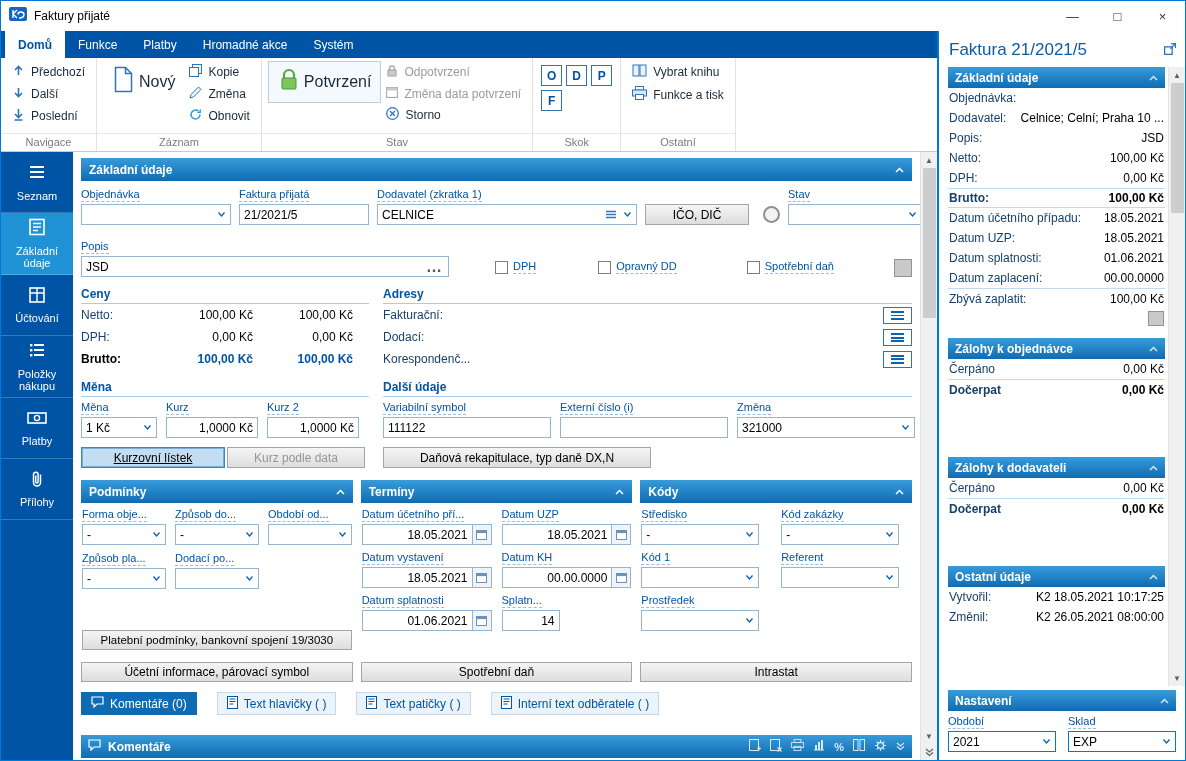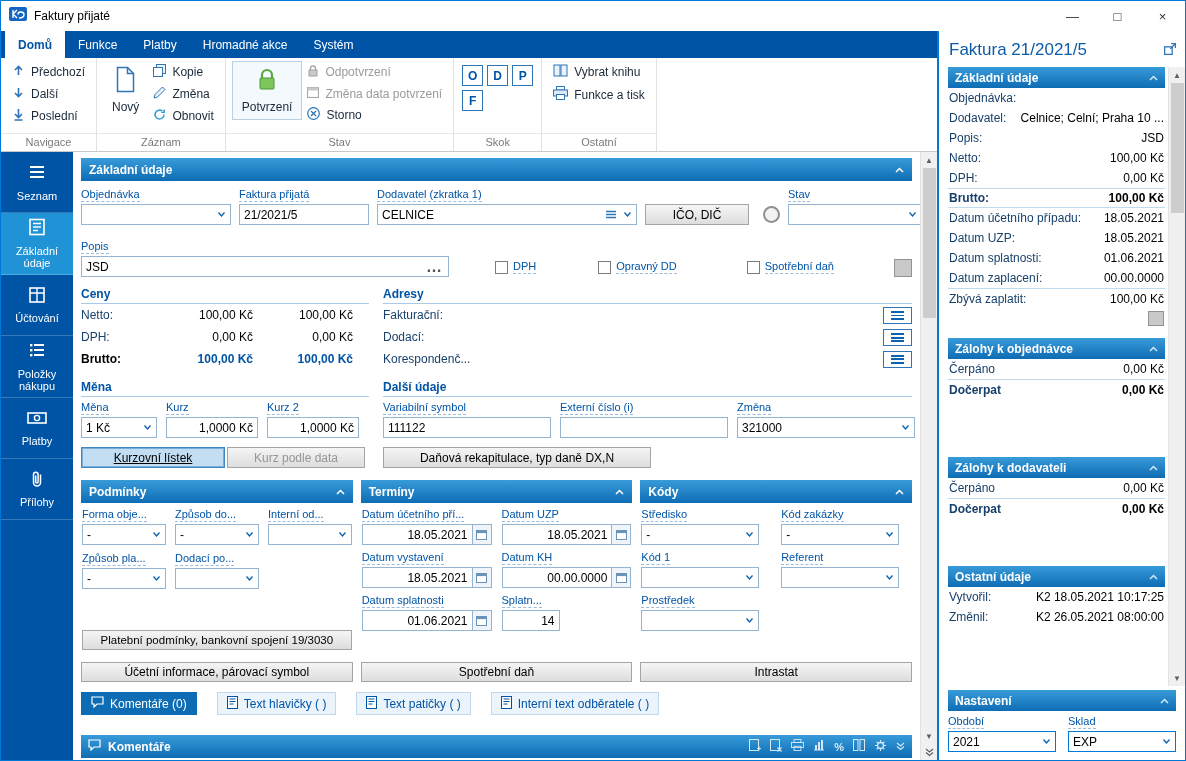--- a/index.html
+++ b/index.html
@@ -18,21 +18,21 @@
   .rtab{display:flex;align-items:center;padding:0 13px;color:#fff;font-size:12px;}
   .rtab.active{background:#fff;color:var(--blue);font-weight:bold;}
   .ribbon-body{height:94px;background:#fff;border-bottom:1px solid #c9c9c9;display:flex;flex:0 0 auto;}
   .rgroup{display:flex;flex-direction:column;border-right:1px solid #e2e2e2;}
   .rg-content{flex:1;display:flex;align-items:flex-start;padding:3px 6px 0;}
   .rg-content.col{flex-direction:column;align-items:stretch;}
   .rg-label{font-size:11px;color:#7a7a7a;text-align:center;border-top:1px solid #e8e8e8;padding:2px 6px 3px;}
   .rcolumn{display:flex;flex-direction:column;}
   .ritem{display:flex;align-items:center;gap:6px;padding:3px 5px;font-size:12px;color:#1b2a3a;white-space:nowrap;}
   .ritem.disabled{color:#9b9b9b;}
-  .rbig{display:flex;flex-direction:column;align-items:center;justify-content:center;gap:4px;padding:5px 9px;font-size:12px;color:#1b2a3a;white-space:nowrap;}
+  .rbig{display:flex;flex-direction:row;align-items:center;justify-content:center;gap:4px;padding:5px 9px;font-size:16px;color:#1b2a3a;white-space:nowrap;}
   .rbig.boxed{border:1px solid #b9cfe2;background:#f4f9fd;}
   .skok-grid{display:grid;grid-template-columns:repeat(3,21px);grid-auto-rows:21px;gap:4px;padding:4px 2px;}
   .skok-btn{border:1px solid #2e75b6;background:#fff;color:var(--blue);font-weight:bold;font-size:12px;display:flex;align-items:center;justify-content:center;}
   
   .workarea{flex:1;display:flex;min-height:0;}
   .nav-sidebar{width:72px;background:var(--blue);flex:0 0 auto;display:flex;flex-direction:column;}
   .nav-item{min-height:61px;display:flex;flex-direction:column;align-items:center;justify-content:center;gap:5px;color:#fff;font-size:11px;text-align:center;padding:4px 2px;border-bottom:1px solid rgba(255,255,255,.22);line-height:1.15;}
   .nav-item.active{background:#1f93d6;}
   .content{flex:1;min-width:0;display:flex;flex-direction:column;padding:6px 8px 2px;background:#fff;}
   .sb{width:17px;flex:0 0 auto;background:#f0f0f0;display:flex;flex-direction:column;align-items:center;border-left:1px solid #e2e2e2;}
@@ -538,21 +538,21 @@
                     <div class="field">
                         <span class="val">-</span>
                         <span class="combo-btn">
                           <svg width="7" height="5" viewBox="0 0 7 5">
                             <path d="M0.5 0.5l3 3.5 3-3.5" fill="none" stroke="#0a62b0" stroke-width="1.3"></path>
                           </svg>
                         </span>
                       </div>
                   </div>
                   <div class="fgroup" style="width:84px;">
-                    <span class="flabel">Interní od...</span>
+                    <span class="flabel">Období od...</span>
                     <div class="field">
                         <span class="val"></span>
                         <span class="combo-btn">
                           <svg width="7" height="5" viewBox="0 0 7 5">
                             <path d="M0.5 0.5l3 3.5 3-3.5" fill="none" stroke="#0a62b0" stroke-width="1.3"></path>
                           </svg>
                         </span>
                       </div>
                   </div>
                 </div>

